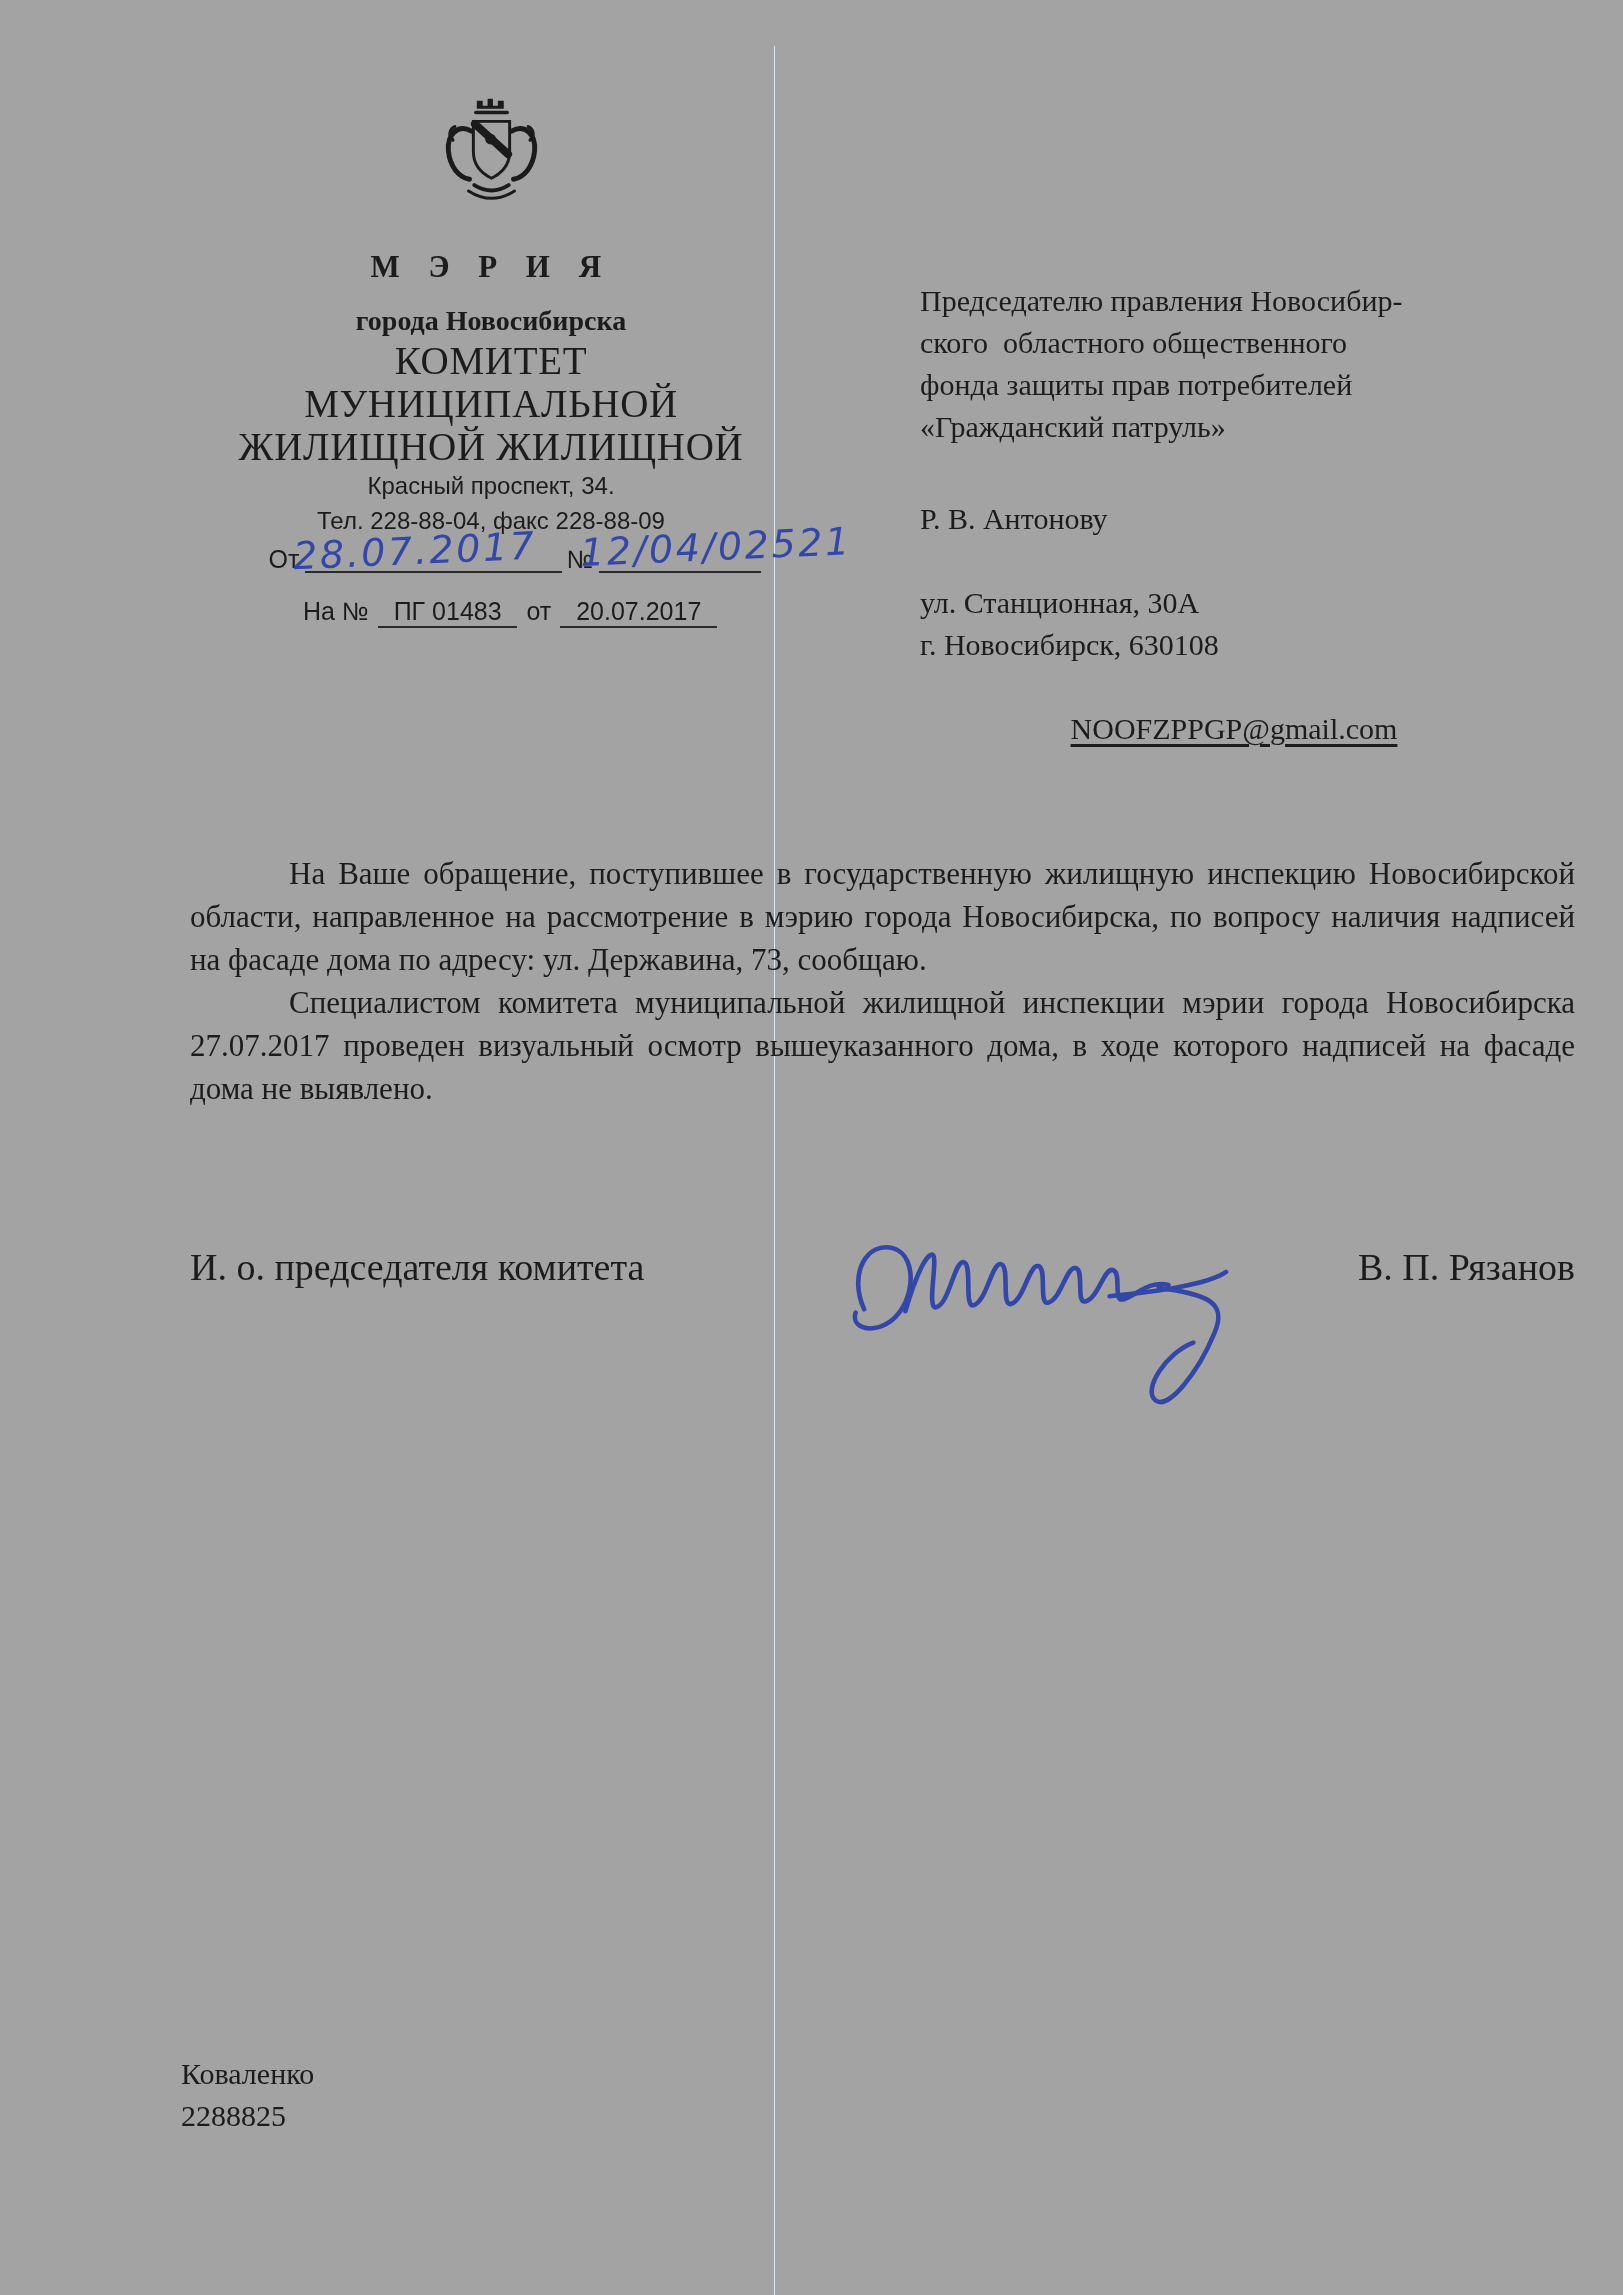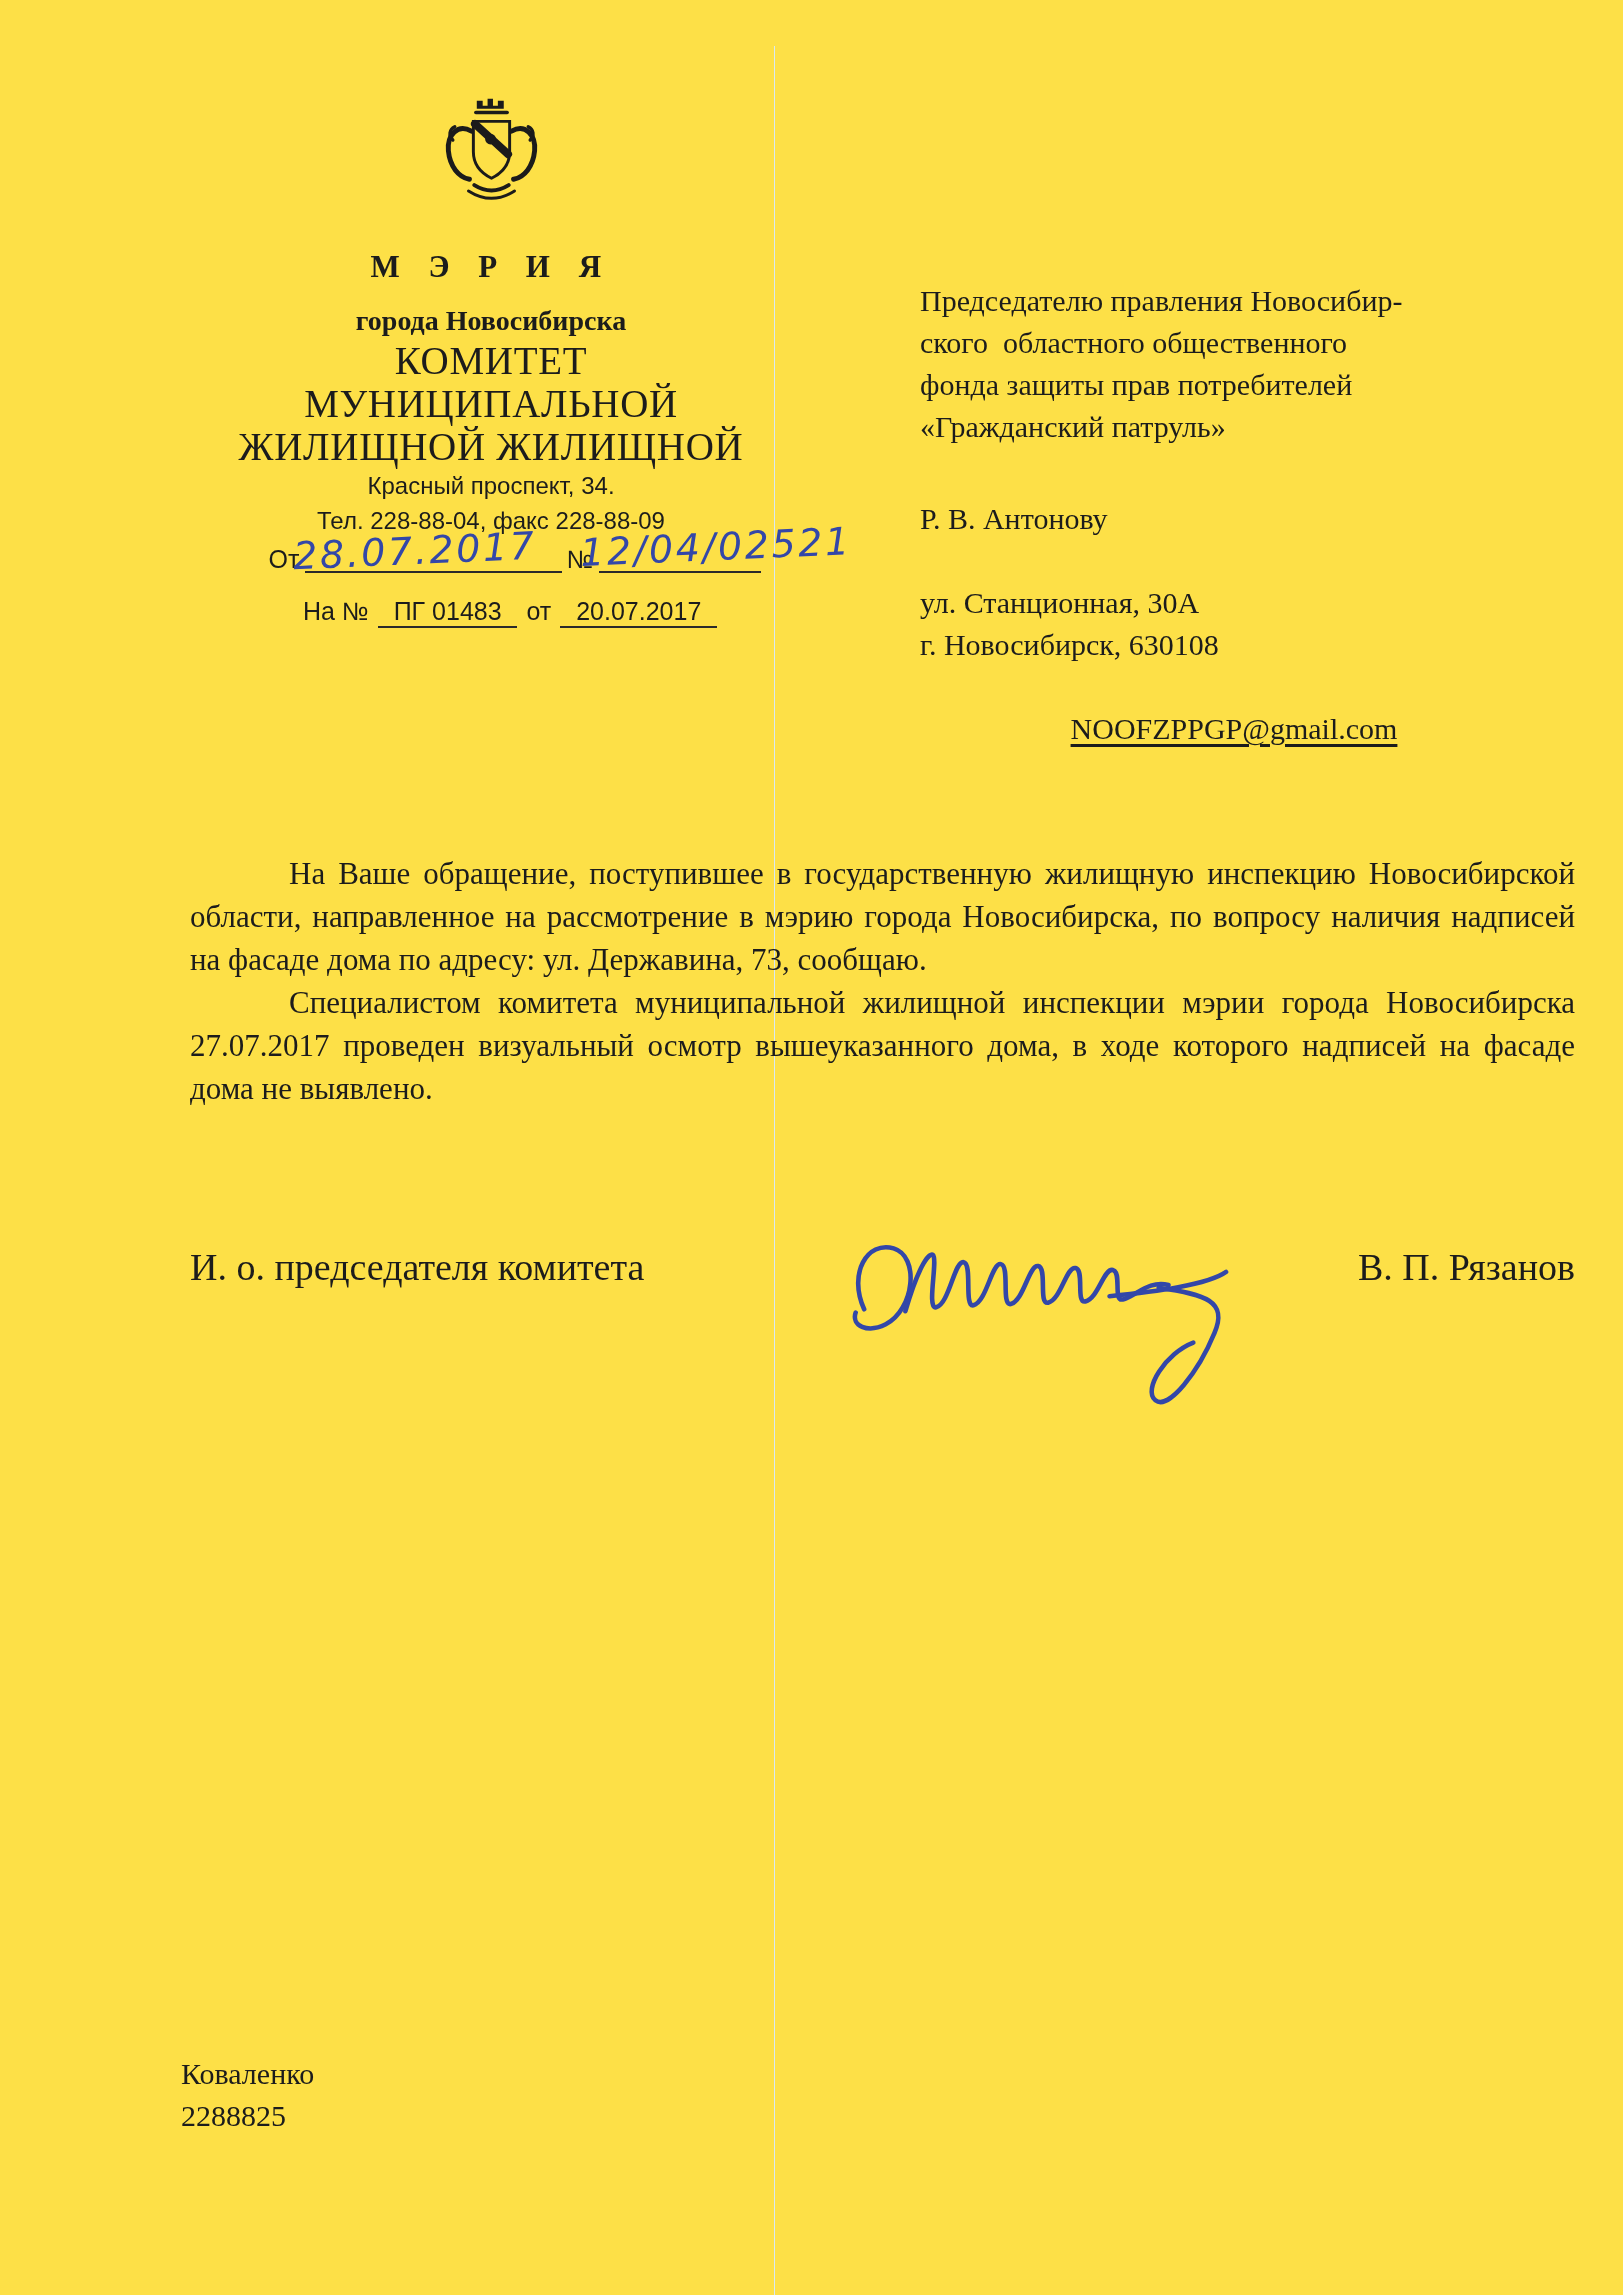--- a/index.html
+++ b/index.html
@@ -1,21 +1,21 @@
 <!DOCTYPE html>
 <html style="font-size:10.5px"><head>
 <meta charset="utf-8">
 <style>
   * { margin:0; padding:0; box-sizing:border-box; }
   html, body { background:#e9e9e9; }
   .page {
     position:relative;
     width:1623px; height:2295px;
     margin:0 auto;
-    background:#fde047;
+    background:#a3a3a3;
     font-family:"Liberation Serif","DejaVu Serif",serif;
     color:#1c1c1c;
     overflow:hidden;
   }
   .fold-line {
     position:absolute; left:774px; top:46px; bottom:0;
     width:1.3px; background:#d9e9f2;
   }
 
   

